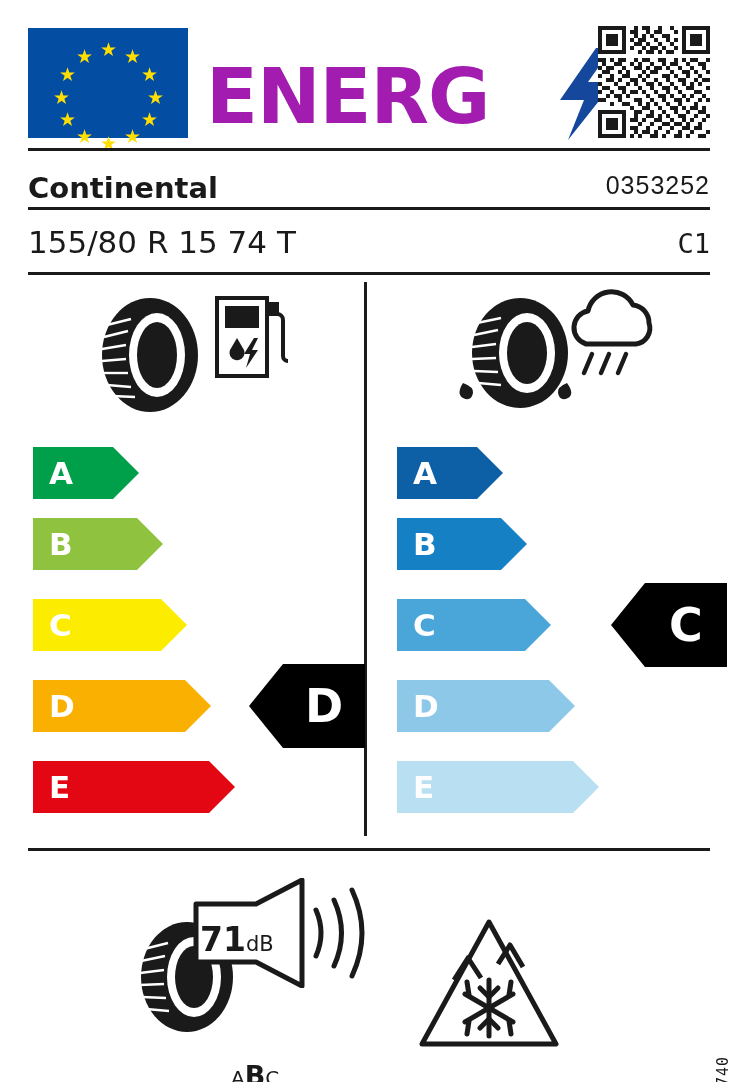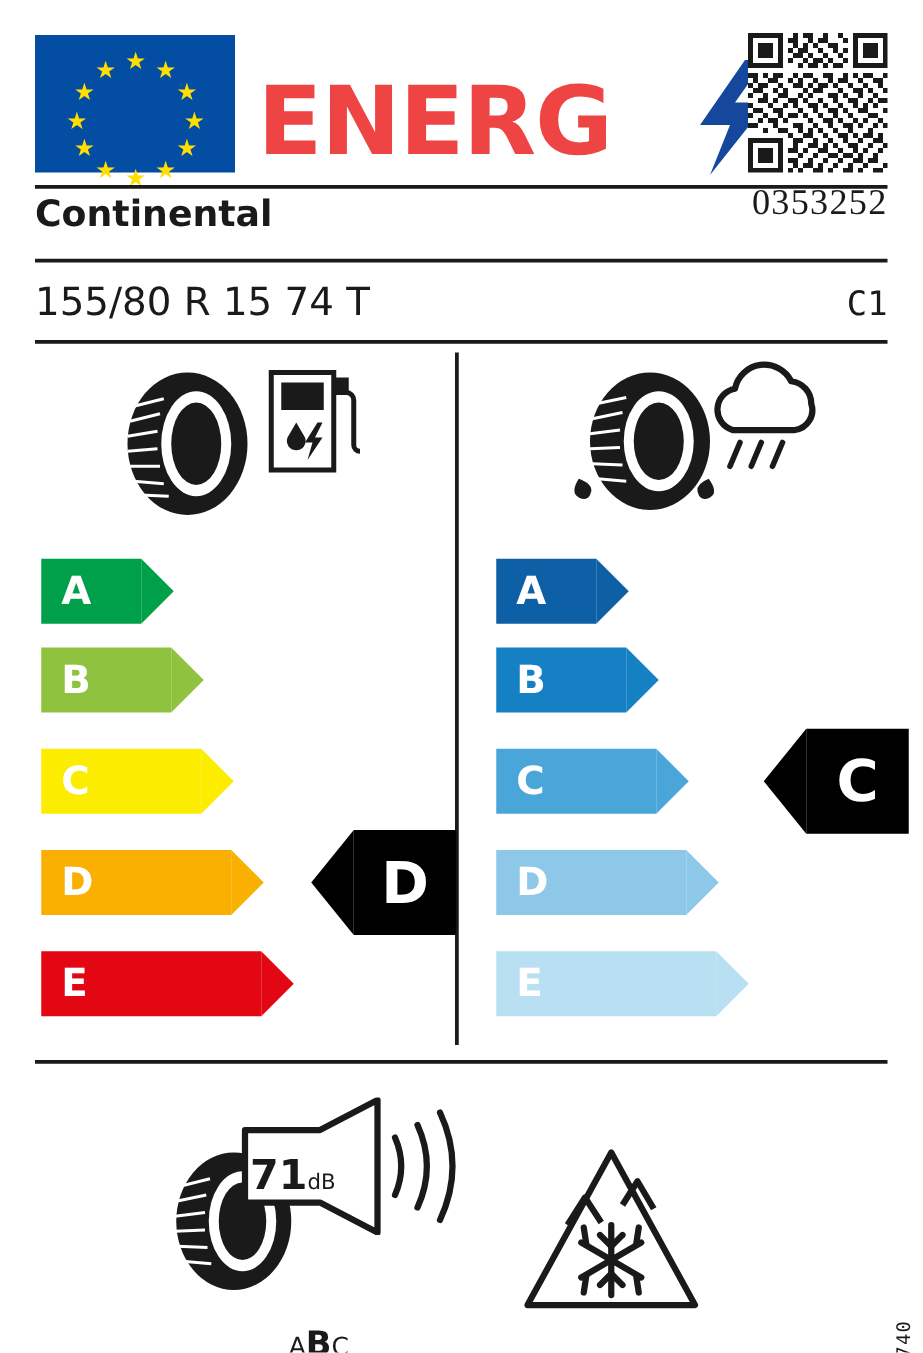--- a/index.html
+++ b/index.html
@@ -3,48 +3,48 @@
 <meta charset="utf-8">
 <style>
   html,body{margin:0;padding:0;background:#fff;}
   body{width:738px;height:1082px;font-family:"DejaVu Sans","Liberation Sans",sans-serif;color:#1a1a1a;}
   .label{position:relative;width:738px;height:1082px;box-sizing:border-box;}
 
   
   .header{position:absolute;left:28px;top:22px;width:682px;height:120px;}
   .eu-flag{position:absolute;left:0;top:6px;width:160px;height:110px;background:#034ea2;}
   .star{position:absolute;color:#ffde00;font-size:19px;line-height:19px;}
-  .energ{position:absolute;left:178px;top:30px;font-size:76px;font-weight:bold;letter-spacing:-1px;color:#ef4444;font-family:"DejaVu Sans","Liberation Sans",sans-serif;}
+  .energ{position:absolute;left:178px;top:30px;font-size:76px;font-weight:bold;letter-spacing:-1px;color:#a21caf;font-family:"DejaVu Sans","Liberation Sans",sans-serif;}
   .bolt{position:absolute;left:528px;top:26px;}
   .qr{position:absolute;right:0;top:4px;width:112px;height:112px;}
 
   
   .hr{position:absolute;left:28px;height:3px;background:#1a1a1a;width:682px;}
   .vr{position:absolute;width:3px;background:#1a1a1a;}
 
   
-  .brand{position:absolute;left:28px;top:154px;font-size:29px;font-weight:bold;}
-  .code{position:absolute;right:28px;top:146px;font-size:29px;font-family:Liberation Serif, serif;letter-spacing:1px;}
+  .brand{position:absolute;left:28px;top:171px;font-size:29px;font-weight:bold;}
+  .code{position:absolute;right:28px;top:171px;font-size:25px;font-family:Liberation Sans, sans-serif;letter-spacing:1px;}
   .size{position:absolute;left:28px;top:224px;font-size:31px;}
   .cls{position:absolute;right:28px;top:228px;font-size:27px;font-family:"DejaVu Sans Mono","Liberation Mono",monospace;}
 
   
   .arrow{position:absolute;height:52px;display:flex;align-items:center;}
   .arrow .body{height:52px;display:flex;align-items:center;box-sizing:border-box;padding-left:16px;}
   .arrow .letter{font-size:31px;font-weight:bold;color:#fff;}
   .arrow .tip{width:0;height:0;border-top:26px solid transparent;border-bottom:26px solid transparent;}
 
   .marker{position:absolute;width:116px;height:84px;}
   .marker .mbody{position:absolute;left:34px;top:0;width:82px;height:84px;background:#000;display:flex;align-items:center;justify-content:center;}
   .marker .mtip{position:absolute;left:0;top:0;width:0;height:0;border-top:42px solid transparent;border-bottom:42px solid transparent;border-right:34px solid #000;}
   .marker .mletter{color:#fff;font-size:46px;font-weight:bold;}
 
   
   .db-num{font-size:33px;font-weight:bold;}
-  .db-unit{font-size:17px;}
+  .db-unit{font-size:21px;}
   .abc{position:absolute;font-size:20px;}
   .abc b{font-size:27px;}
   .rot{position:absolute;right:6px;bottom:26px;transform:rotate(-90deg);transform-origin:100% 100%;font-size:15px;font-family:"DejaVu Sans Mono","Liberation Mono",monospace;letter-spacing:1px;}
   svg{display:block;}
 </style>
 </head>
 <body>
 
 <div class="label">
 

